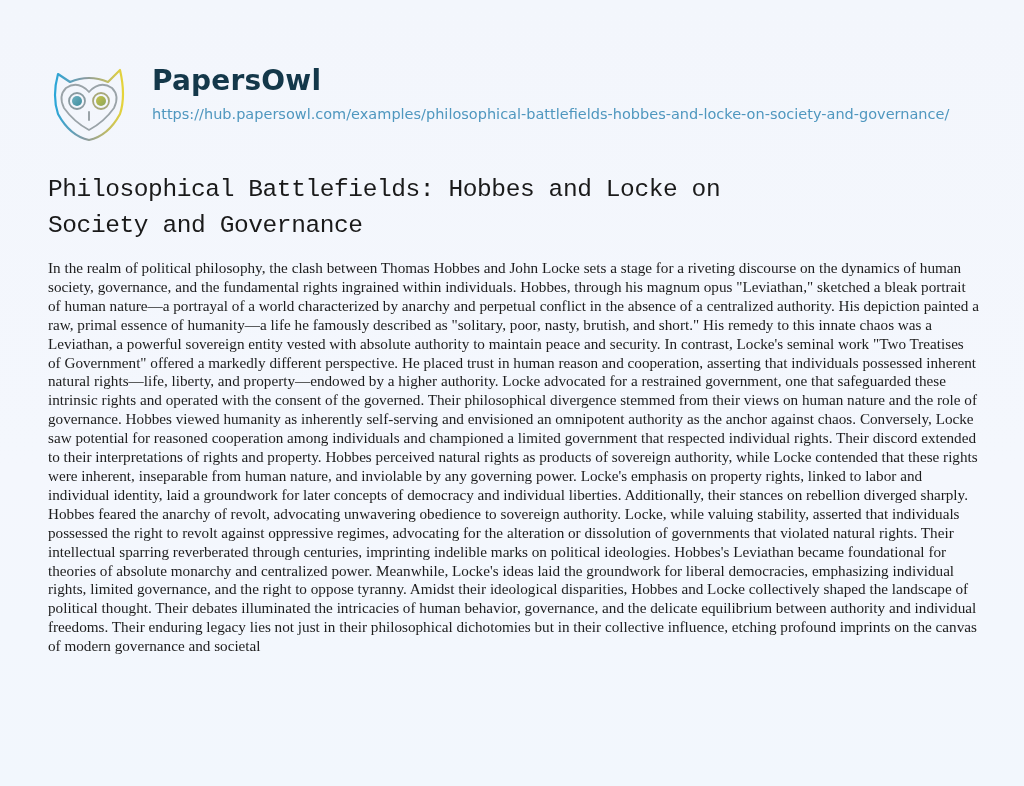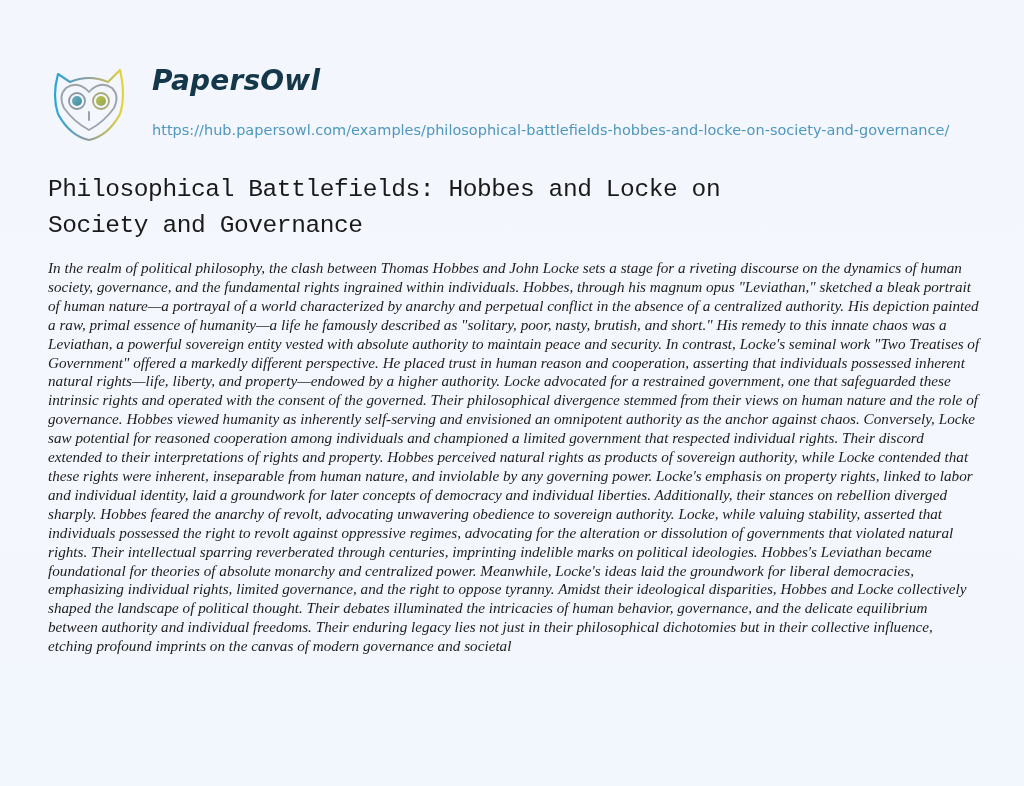--- a/index.html
+++ b/index.html
@@ -37,26 +37,25 @@
     .brand {
       position: absolute;
       left: 104px;
       top: 4px;
       font-family: "DejaVu Sans", sans-serif;
       font-weight: bold;
       font-size: 28px;
       color: #14384a;
       letter-spacing: 0.2px;
       line-height: 34px;
-      font-style: italic;
     }
     .url {
       position: absolute;
       left: 104px;
-      top: 60px;
+      top: 44px;
       width: 820px;
       font-family: "DejaVu Sans", sans-serif;
       font-size: 14.5px;
       line-height: 21px;
       color: #4f97bf;
       word-break: break-all;
       text-decoration: none;
     }
     .title {
       position: absolute;
@@ -75,21 +74,20 @@
       position: absolute;
       left: 48px;
       top: 259px;
       width: 932px;
       margin: 0;
       font-family: "Liberation Serif", serif;
       font-size: 15.2px;
       line-height: 18.9px;
       color: #1c1c1c;
       text-align: left;
-      font-style: italic;
     }
   </style>
 </head>
 <body>
 
 <div class="page">
 
   <div class="header">
     <div class="logo">
       <svg width="82" height="82" viewBox="0 0 82 82">

